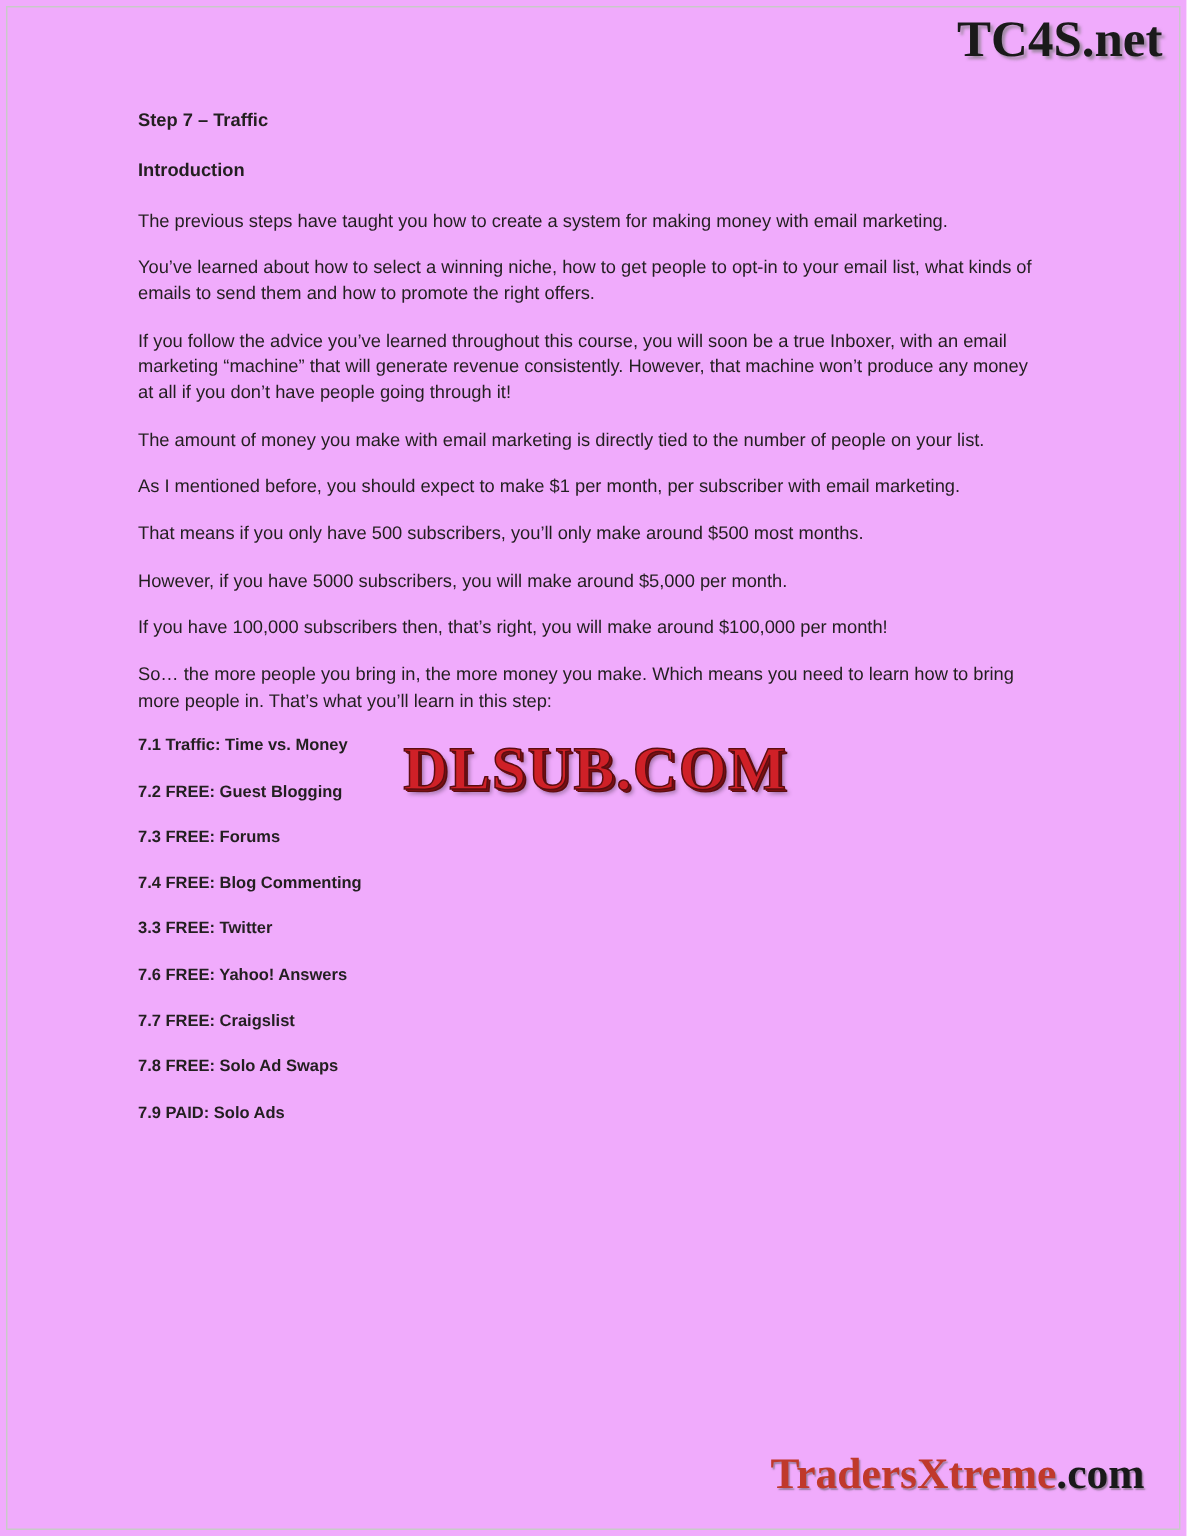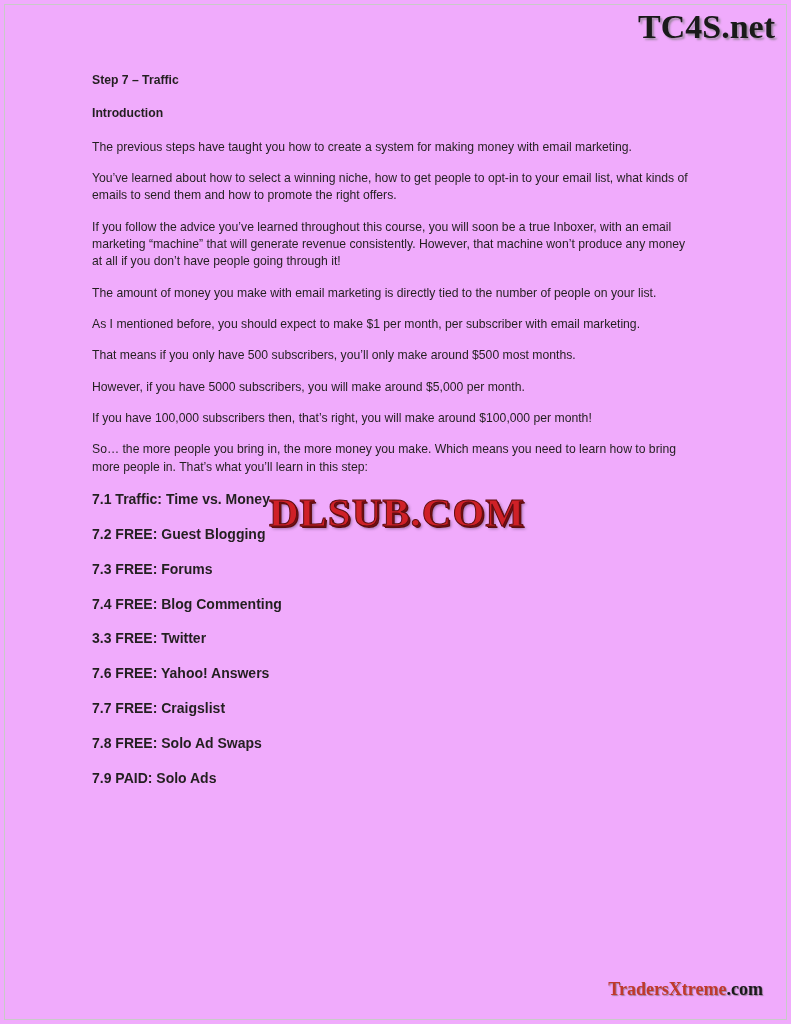--- a/index.html
+++ b/index.html
@@ -44,21 +44,21 @@
     text-shadow: 2px 2px 2px rgba(120,120,120,0.65);
     white-space: nowrap;
   }
 
   
   .bottom-watermark {
     position: absolute;
     bottom: 24px;
     right: 28px;
     font-family: "Liberation Serif", serif;
-    font-size: 18px;
+    font-size: 29px;
     font-weight: bold;
     color: #c0392b;
     text-shadow: 1px 1px 1px rgba(90,90,90,0.55);
     white-space: nowrap;
   }
   .bottom-watermark .dark {
     color: #1a1a1a;
   }
 
   
@@ -82,21 +82,21 @@
     font-weight: bold;
     margin-bottom: 16px;
   }
   .doc p.para {
     margin-bottom: 14px;
   }
   .toc {
     margin-top: 6px;
   }
   .toc-item {
-    font-size: 14px;
+    font-size: 11px;
     font-weight: bold;
     line-height: 1.42;
     margin-bottom: 15px;
     color: #231f20;
     position: relative;
   }
 
   
   .stamp {
     position: absolute;

